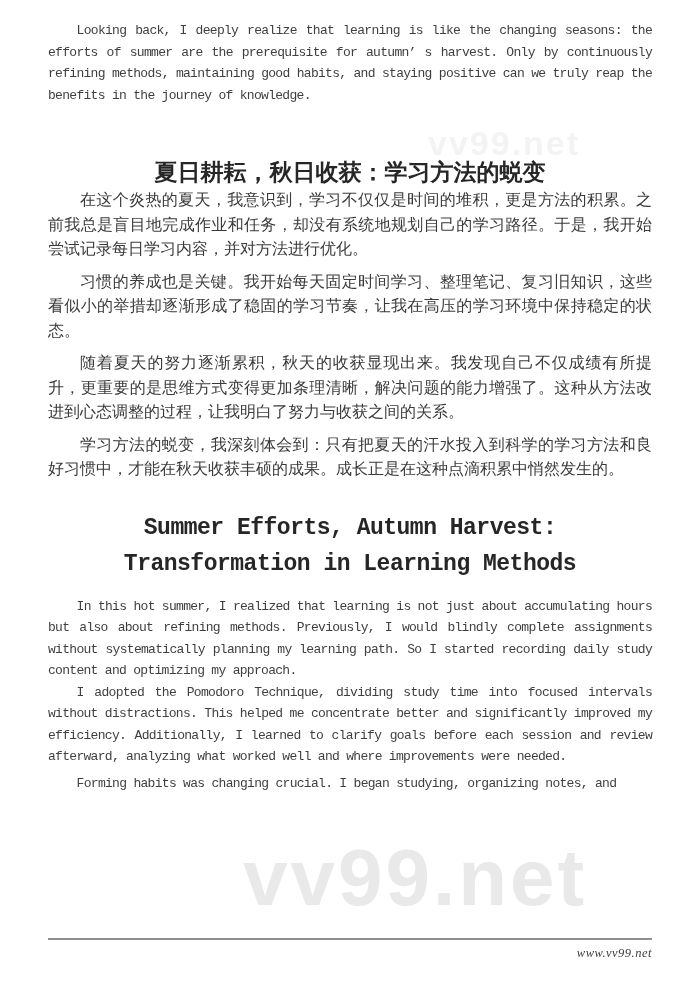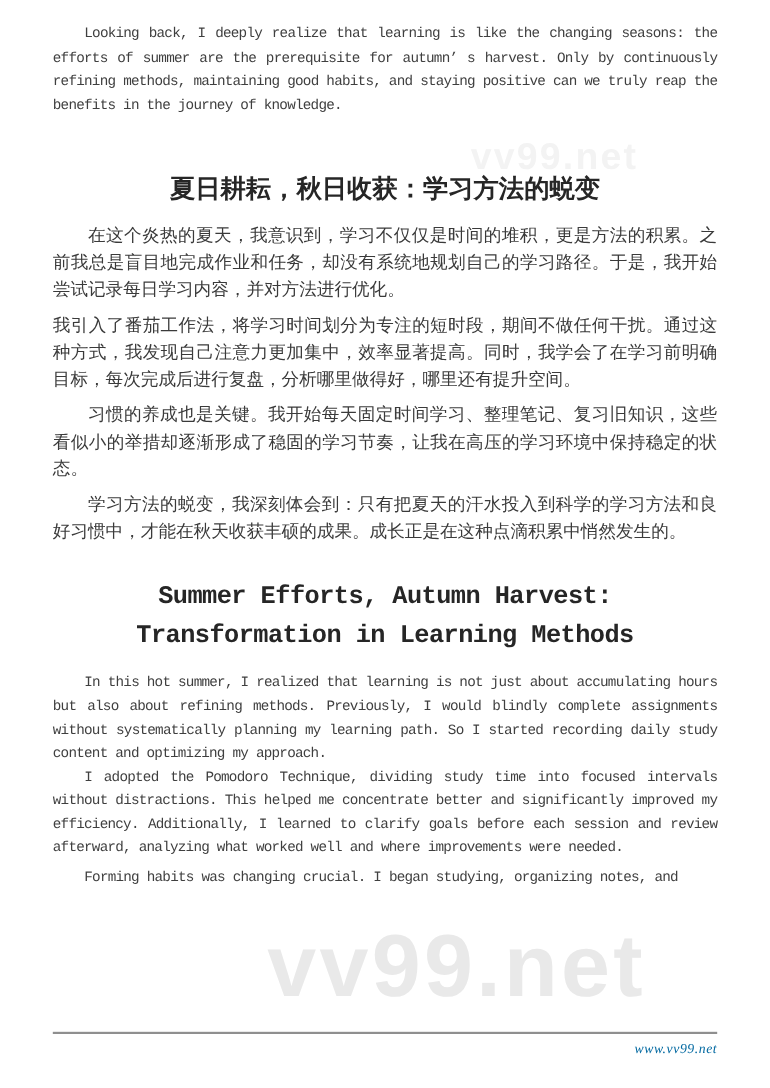--- a/index.html
+++ b/index.html
@@ -32,21 +32,21 @@
   
   p.cn {
     font-family: "DejaVu Sans", "Liberation Sans", sans-serif;
     font-size: 16px;
     line-height: 24.5px;
     color: #3a3a3a;
     text-align: justify;
     margin: 8px 0 0 0;
   }
   p.cn.indent { text-indent: 2em; }
-  p.cn.first { margin-top: 14px; }
+  p.cn.first { margin-top: 0; }
 
   h1.cn-title {
     font-family: "DejaVu Sans", "Liberation Sans", sans-serif;
     font-size: 23px;
     font-weight: bold;
     color: #262626;
     text-align: center;
     line-height: 32px;
     margin: 50px 0 0 0;
   }
@@ -95,45 +95,45 @@
     height: 0;
     border-top: 2px solid #8f8f8f;
     z-index: 2;
   }
   .footer-url {
     position: absolute;
     right: 48px; top: 946px;
     font-family: "Liberation Serif", serif;
     font-style: italic;
     font-size: 12.5px;
-    color: #0369a1;
+    color: #404040;
     text-decoration: none;
     letter-spacing: 0.5px;
     z-index: 2;
     text-align: center;
   }
 </style>
 </head>
 <body>
 
 <div class="watermark-faint">vv99.net</div>
 <div class="watermark">vv99.net</div>
 
 <div class="page">
 
   <p class="en intro indent">Looking back, I deeply realize that learning is like the changing seasons: the efforts of summer are the prerequisite for autumn’ s harvest. Only by continuously refining methods, maintaining good habits, and staying positive can we truly reap the benefits in the journey of knowledge.</p>
 
   <h1 class="cn-title">夏日耕耘，秋日收获：学习方法的蜕变</h1>
 
   <p class="cn indent first">在这个炎热的夏天，我意识到，学习不仅仅是时间的堆积，更是方法的积累。之前我总是盲目地完成作业和任务，却没有系统地规划自己的学习路径。于是，我开始尝试记录每日学习内容，并对方法进行优化。</p>
 
-  <p class="cn">我引入了番茄工作法，将学习时间划分为专注的短时段，期间不做任何干扰。通过这种方式，我发现自己注意力更加集中，效率显著提高。同时，我学会了在学习前明确目标，每次完成后进行复盘，分析哪里做得好，哪里还有提升空间。</p>
 
   <p class="cn indent">习惯的养成也是关键。我开始每天固定时间学习、整理笔记、复习旧知识，这些看似小的举措却逐渐形成了稳固的学习节奏，让我在高压的学习环境中保持稳定的状态。</p>
 
+  <p class="cn indent">随着夏天的努力逐渐累积，秋天的收获显现出来。我发现自己不仅成绩有所提升，更重要的是思维方式变得更加条理清晰，解决问题的能力增强了。这种从方法改进到心态调整的过程，让我明白了努力与收获之间的关系。</p>
 
   <p class="cn indent">学习方法的蜕变，我深刻体会到：只有把夏天的汗水投入到科学的学习方法和良好习惯中，才能在秋天收获丰硕的成果。成长正是在这种点滴积累中悄然发生的。</p>
 
   <h2 class="en-title">Summer Efforts, Autumn Harvest: Transformation in Learning Methods</h2>
 
   <p class="en indent ep1">In this hot summer, I realized that learning is not just about accumulating hours but also about refining methods. Previously, I would blindly complete assignments without systematically planning my learning path. So I started recording daily study content and optimizing my approach.</p>
 
   <p class="en indent ep2">I adopted the Pomodoro Technique, dividing study time into focused intervals without distractions. This helped me concentrate better and significantly improved my efficiency. Additionally, I learned to clarify goals before each session and review afterward, analyzing what worked well and where improvements were needed.</p>
 
   <p class="en indent ep3">Forming habits was changing crucial. I began studying, organizing notes, and</p>

